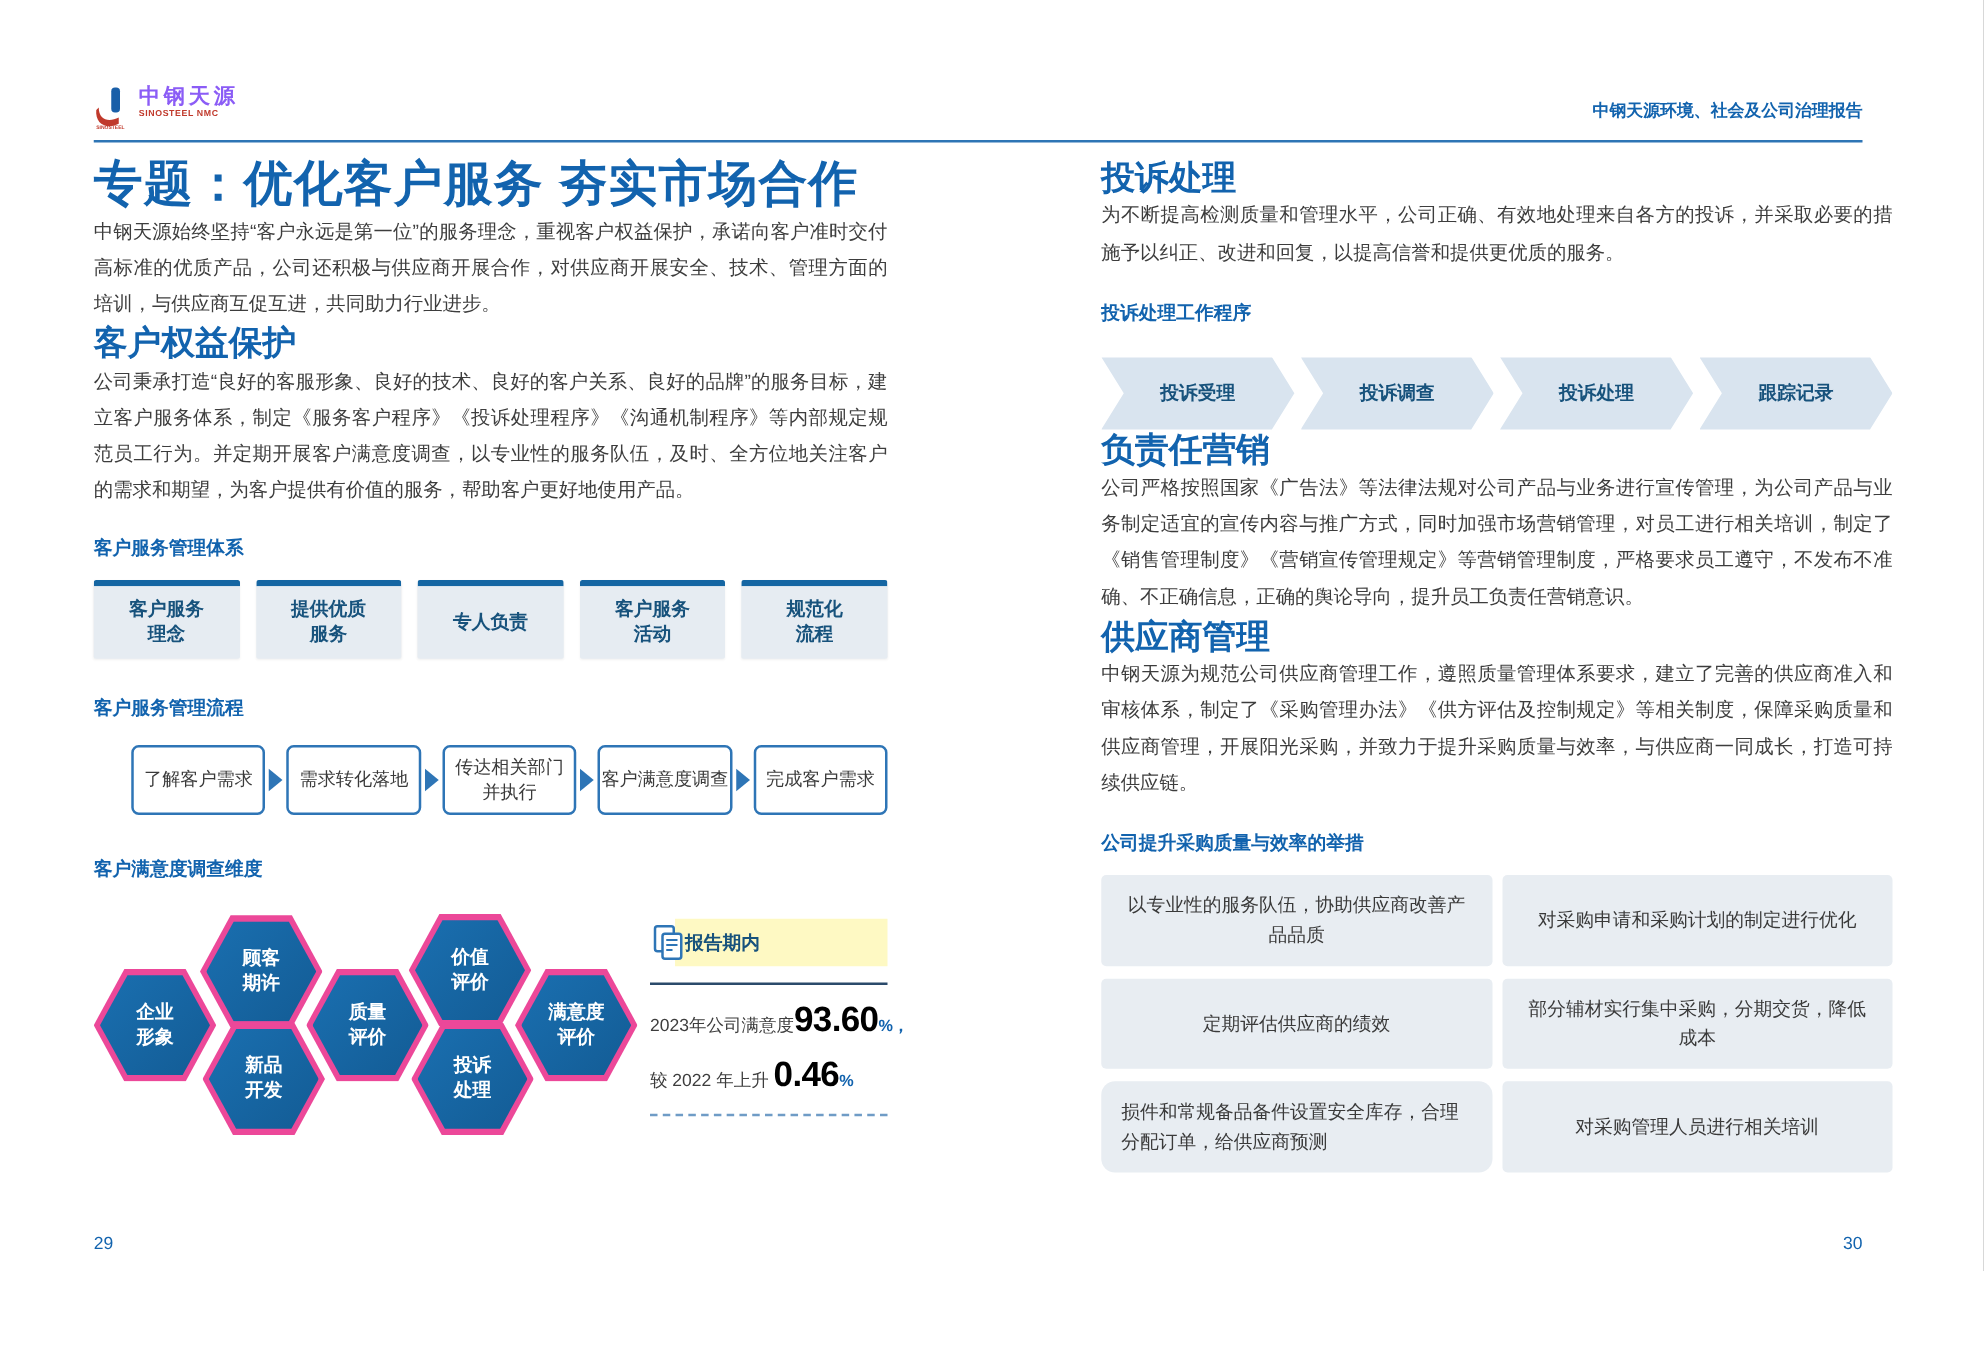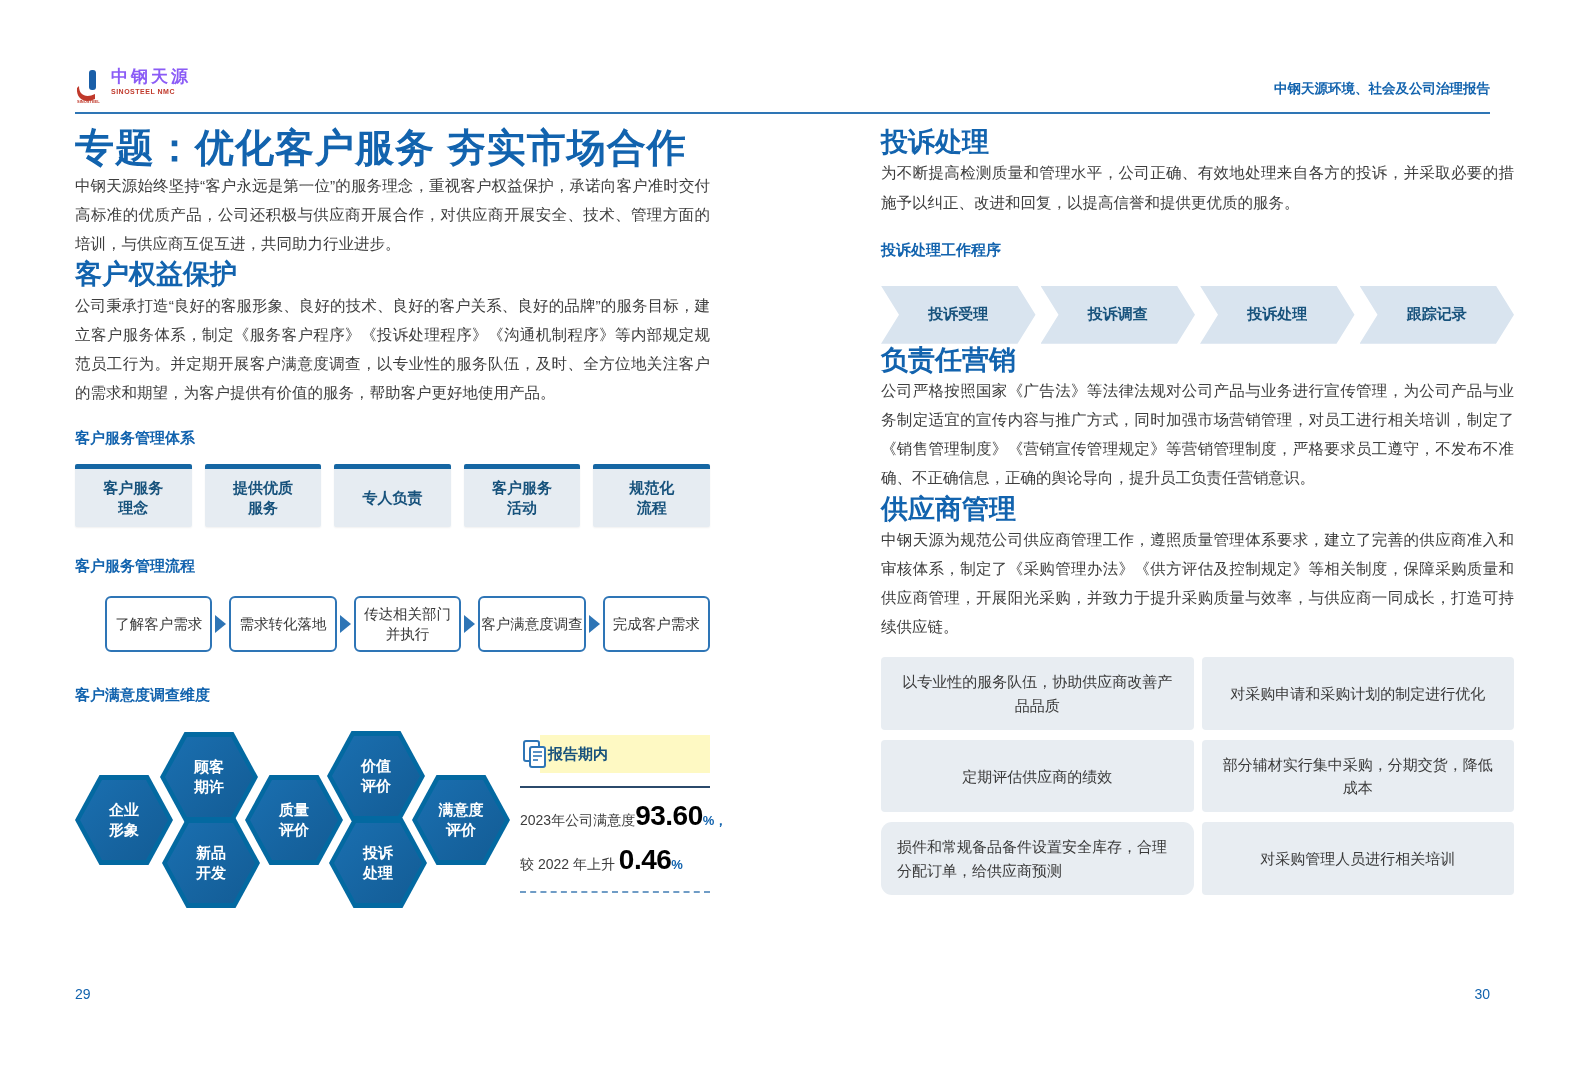--- a/index.html
+++ b/index.html
@@ -37,21 +37,21 @@
   .flow-row{display:flex; align-items:center;padding-left:30px;}
   .flow-box{flex:1; background:#fff; border:2px solid #2E75B6; border-radius:6px; height:52px;
     display:flex; align-items:center; justify-content:center; text-align:center;
     font-size:14.5px; color:#3a3a3a; line-height:1.4; white-space:pre-line;}
   .flow-arrow{width:0; height:0; border-top:9px solid transparent; border-bottom:9px solid transparent;
     border-left:11px solid #2E75B6; margin:0 3px; flex:none;}
 
   
   .dims-row{position:relative; height:190px;}
   .hex{position:absolute; width:98px; height:90px;
-    clip-path:polygon(0 50%,25% 0,75% 0,100% 50%,75% 100%,25% 100%); background:#0369a1;}
+    clip-path:polygon(0 50%,25% 0,75% 0,100% 50%,75% 100%,25% 100%); background:#ec4899;}
   .hex-in{position:absolute; left:5px; top:5px; right:5px; bottom:5px;
     clip-path:polygon(0 50%,25% 0,75% 0,100% 50%,75% 100%,25% 100%);
     background:linear-gradient(135deg,#1A6FB0,#135C95);
     display:flex; align-items:center; justify-content:center; text-align:center;
     color:#fff; font-weight:bold; font-size:15px; line-height:1.35; white-space:pre-line;}
   .hx1{left:0px;   top:58px;}
   .hx2{left:85px;  top:15px;}
   .hx3{left:87px;  top:101px;}
   .hx4{left:170px; top:58px;}
   .hx5{left:252px; top:14px;}
@@ -211,20 +211,21 @@
       <div class="chev">投诉处理</div>
       <div class="chev">跟踪记录</div>
     </div>
 
     <h2 class="sec mt36">负责任营销</h2>
     <p class="body mt22">公司严格按照国家《广告法》等法律法规对公司产品与业务进行宣传管理，为公司产品与业务制定适宜的宣传内容与推广方式，同时加强市场营销管理，对员工进行相关培训，制定了《销售管理制度》《营销宣传管理规定》等营销管理制度，严格要求员工遵守，不发布不准确、不正确信息，正确的舆论导向，提升员工负责任营销意识。</p>
 
     <h2 class="sec mt34">供应商管理</h2>
     <p class="body mt22">中钢天源为规范公司供应商管理工作，遵照质量管理体系要求，建立了完善的供应商准入和审核体系，制定了《采购管理办法》《供方评估及控制规定》等相关制度，保障采购质量和供应商管理，开展阳光采购，并致力于提升采购质量与效率，与供应商一同成长，打造可持续供应链。</p>
 
+    <div class="sub-label mt24">公司提升采购质量与效率的举措</div>
     <div class="meas-grid mt16">
       <div class="meas-cell">以专业性的服务队伍，协助供应商改善产品品质</div>
       <div class="meas-cell">对采购申请和采购计划的制定进行优化</div>
       <div class="meas-cell">定期评估供应商的绩效</div>
       <div class="meas-cell">部分辅材实行集中采购，分期交货，降低成本</div>
       <div class="meas-cell left-align">损件和常规备品备件设置安全库存，合理分配订单，给供应商预测</div>
       <div class="meas-cell">对采购管理人员进行相关培训</div>
     </div>
   </div>
 

